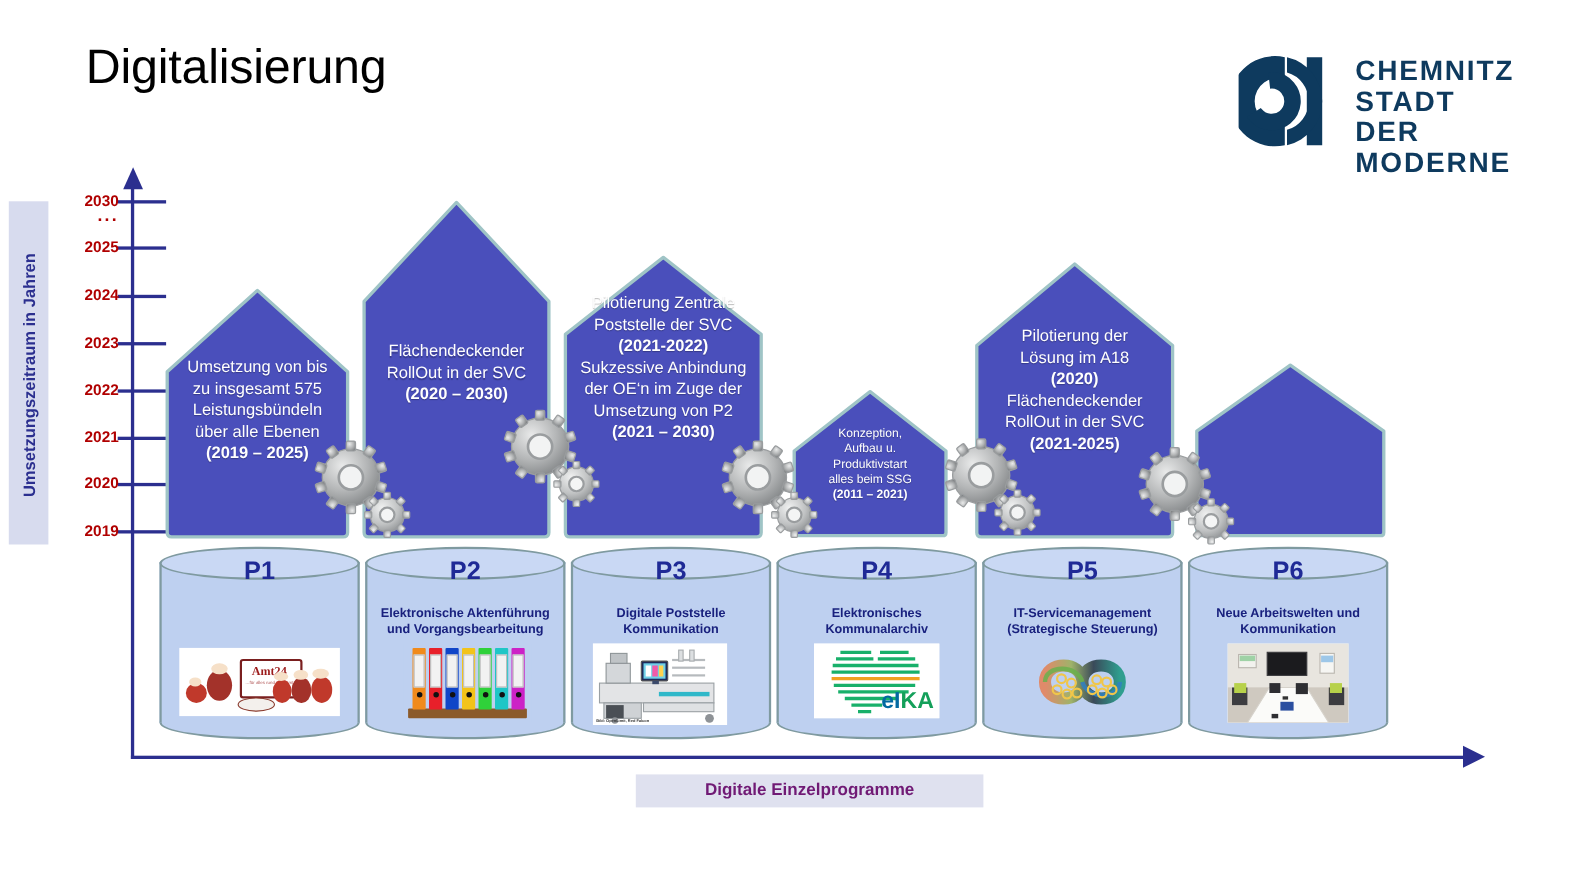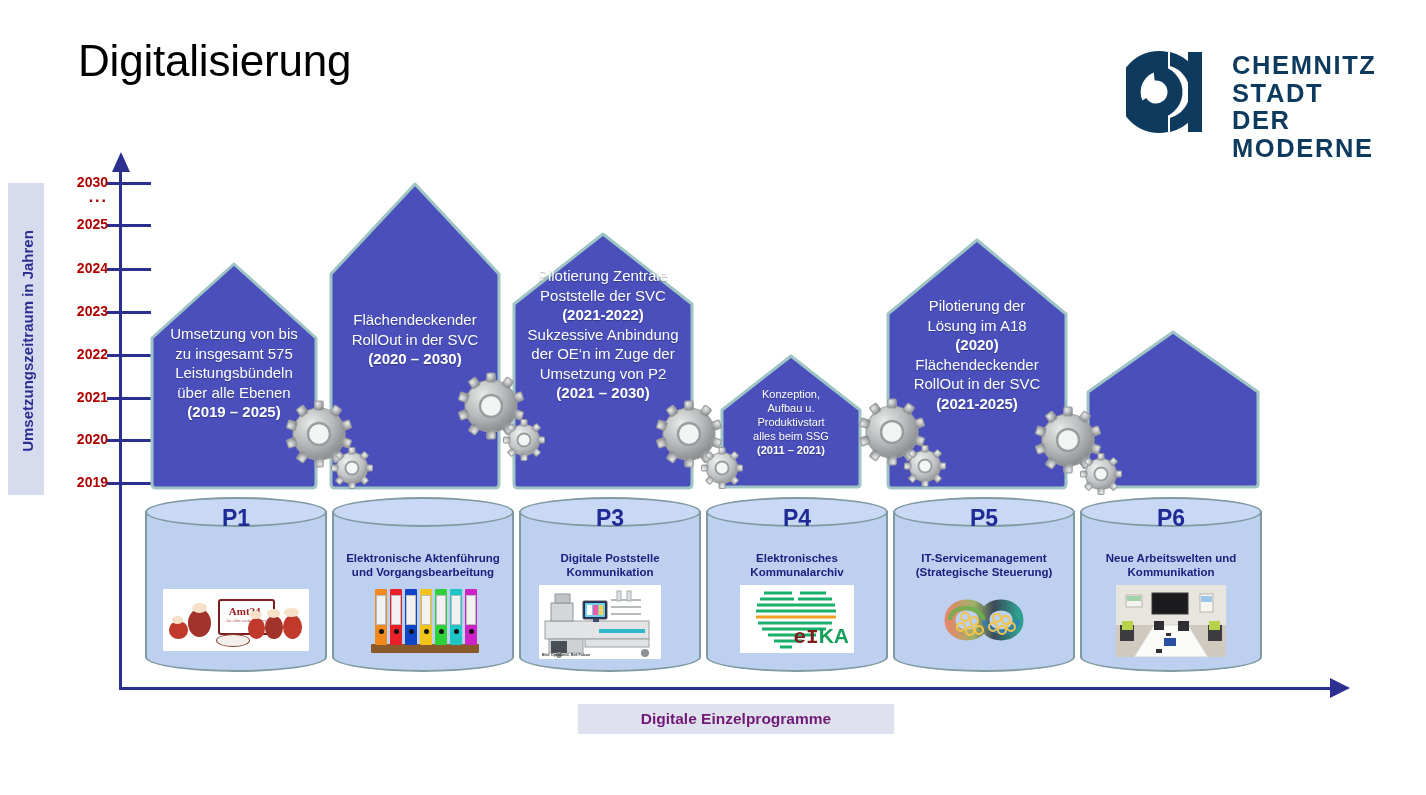--- a/index.html
+++ b/index.html
@@ -108,21 +108,21 @@
     border-radius:1px;}
 
   
   .machine{position:absolute;left:0;top:0;width:100%;height:100%;background:#fff;}
   .mcredit{position:absolute;left:3px;bottom:2px;font-size:3.6px;color:#333;font-weight:bold;}
 
   
   .eika{position:absolute;left:0;top:0;width:100%;height:100%;background:#fff;}
   .eika .word{position:absolute;right:5px;bottom:5px;font-weight:bold;font-size:21px;
     line-height:21px;}
-  .eika .w1{color:#7f1d1d;font-family:Liberation Mono, monospace;}
+  .eika .w1{color:#0369a1;}
   .eika .w2{color:#14a05a;}
 
   
   .infin{position:absolute;left:0;top:0;width:100%;height:100%;}
 
   
   .room{position:absolute;left:0;top:0;width:100%;height:100%;background:#d8d5cf;}
 </style>
 </head>
 <body>
@@ -360,20 +360,21 @@
         <div class="fig" style="left:82%;top:42%;width:13%;height:38%;background:#c0392b;"></div>
         <div class="fig" style="left:83%;top:31%;width:10%;height:14%;background:#f6e0c8;"></div>
       </div>
     </div>
   </div>
 
   <div class="cyl" style="left:332px;top:497px">
     <div class="bot"></div>
     <div class="body"></div>
     <div class="top"></div>
+    <div class="pid">P2</div>
     <div class="cap">
       <div>Elektronische Aktenführung</div>
       <div>und Vorgangsbearbeitung</div>
     </div>
     <div class="pic" style="left:35px;top:88px;width:116px;height:72px;background:transparent">
       <div class="binders">
         <div class="shelf"></div>
         <div class="binder" style="left:8px;background:#f08a1c">
             <span class="lbl"></span>
             <span class="hole"></span>

